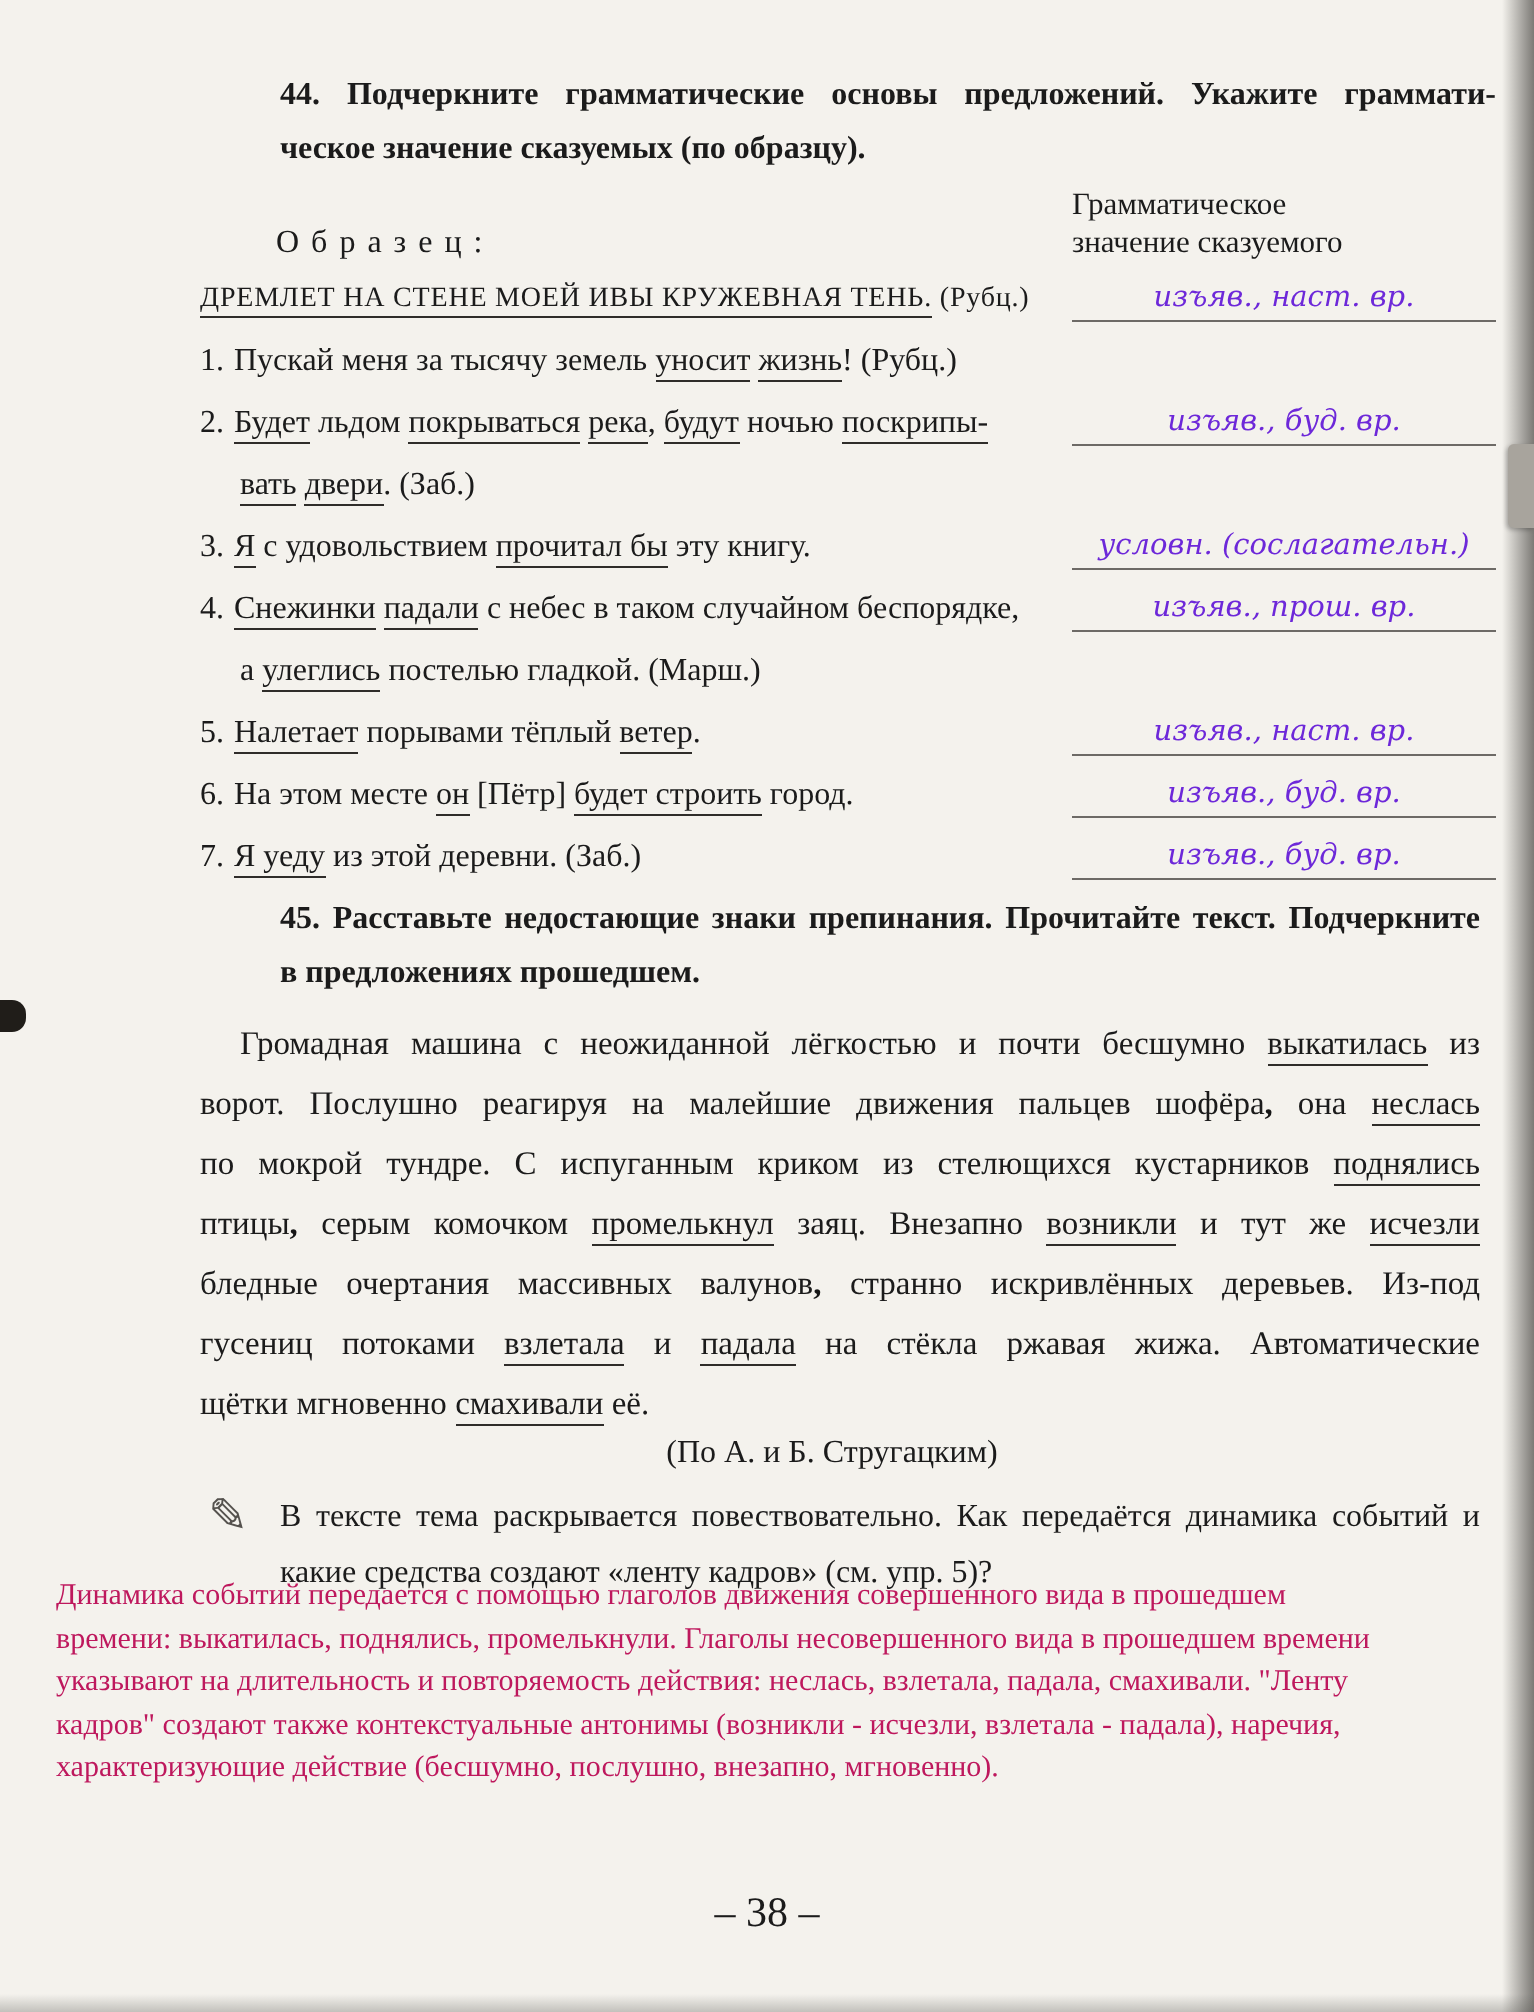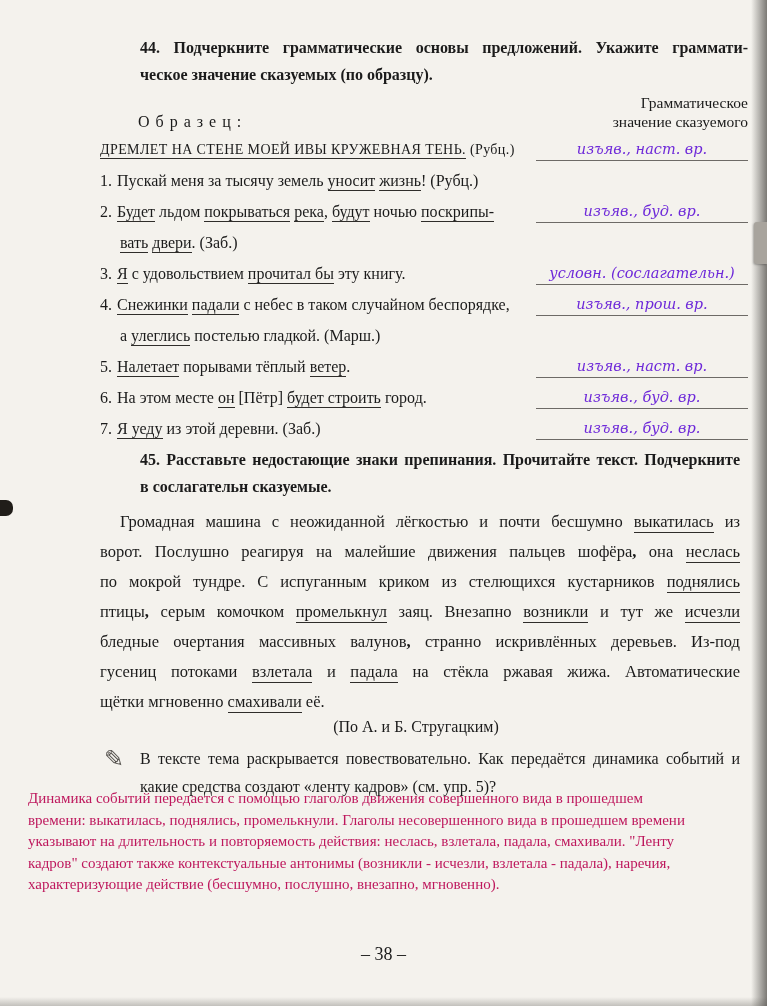--- a/index.html
+++ b/index.html
@@ -12,21 +12,21 @@
   .b { font-weight:bold;margin-left:40px; }
   .ins { font-weight:bold; color:#161616; }
 
   
   #ex44 { position:absolute; left:100px; top:34px; width:648px; }
   .ex-title { font-weight:bold; font-size:16px; line-height:27px; }
   .ex-title .tline { text-align:justify; text-align-last:justify; }
   .ex-title .tline:last-child { text-align-last:left; }
   .header-row { display:flex; align-items:flex-end; margin-top:5px; }
   .sample-label { font-size:16px; padding-left:38px; flex:1; letter-spacing:1px; }
-  .col-header { width:212px; text-align:right; font-size:15.5px; line-height:19px; }
+  .col-header { width:212px; text-align:left; font-size:15.5px; line-height:19px; }
   .rows { margin-top:3px; }
   .row { display:flex; align-items:flex-start; line-height:31px; font-size:16px; }
   .sent { flex:1; white-space:nowrap; padding-left:20px; text-indent:-20px; }
   .sent .num { margin-right:5px; }
   .caps { font-size:14px; letter-spacing:0.4px; }
   .ans { width:212px; }
   .ans-line { display:block; margin-top:4px; text-align:center; font-family:"DejaVu Serif", serif;
               font-style:italic; font-size:14.5px; color:#6d28d9; line-height:22px;
               border-bottom:1px solid #6d6a66; }
 
@@ -41,21 +41,21 @@
   .pencil { width:40px; font-size:24px; color:#55524e; padding-left:4px; line-height:28px; }
   .qtext { flex:1; font-size:16px; }
   .qtext .tline { line-height:28px; text-align:justify; text-align-last:justify; }
   .qtext .tline:last-child { text-align-last:left; }
 
   
   #solution { position:absolute; left:28px; top:788px; width:712px;
               font-size:15px; color:#be185d; }
   #solution .tline { line-height:21.5px; white-space:nowrap; }
 
-  .page-number { position:absolute; left:0; width:767px; top:944px; text-align:center; font-size:18px; }
+  .page-number { position:absolute; left:0; width:767px; top:944px; text-align:center; font-size:21px; }
 
   
   .edge-right { position:absolute; right:0; top:0; width:16px; height:100%; pointer-events:none;
                 background:linear-gradient(to right, rgba(110,106,100,0), rgba(72,70,66,0.7)); }
   .edge-bottom { position:absolute; left:0; bottom:0; width:100%; height:9px; pointer-events:none;
                  background:linear-gradient(to bottom, rgba(80,78,74,0), rgba(80,78,74,0.30)); }
   .edge-tab { position:absolute; right:0; top:222px; width:13px; height:42px; background:#a8a49d;
               border-radius:3px 0 0 3px; box-shadow:-1px 1px 2px rgba(0,0,0,0.25); }
   .blot { position:absolute; left:0; top:500px; width:13px; height:16px; background:#201d19;
           border-radius:0 7px 7px 0; }
@@ -133,21 +133,21 @@
             <span class="ans-line">изъяв., буд. вр.</span>
           </div>
       </div>
 
     </div>
   </section>
 
   <section id="ex45">
     <div class="ex-title">
         <div class="tline"><span class="b">45. Расставьте недостающие знаки препинания. Прочитайте текст. Подчеркните</span></div>
-        <div class="tline"><span class="b">в сослагательн сказуемые.</span></div>
+        <div class="tline"><span class="b">в предложениях прошедшем.</span></div>
       </div>
     <div class="para">
         <div class="tline"><span>Громадная машина с неожиданной лёгкостью и почти бесшумно </span><span class="u">выкатилась</span><span> из</span></div>
         <div class="tline"><span>ворот. Послушно реагируя на малейшие движения пальцев шофёра</span><span class="ins">,</span><span> она </span><span class="u">неслась</span></div>
         <div class="tline"><span>по мокрой тундре. С испуганным криком из стелющихся кустарников </span><span class="u">поднялись</span></div>
         <div class="tline"><span>птицы</span><span class="ins">,</span><span> серым комочком </span><span class="u">промелькнул</span><span> заяц. Внезапно </span><span class="u">возникли</span><span> и тут же </span><span class="u">исчезли</span></div>
         <div class="tline"><span>бледные очертания массивных валунов</span><span class="ins">,</span><span> странно искривлённых деревьев. Из-под</span></div>
         <div class="tline"><span>гусениц потоками </span><span class="u">взлетала</span><span> и </span><span class="u">падала</span><span> на стёкла ржавая жижа. Автоматические</span></div>
         <div class="tline"><span>щётки мгновенно </span><span class="u">смахивали</span><span> её.</span></div>
       </div>

